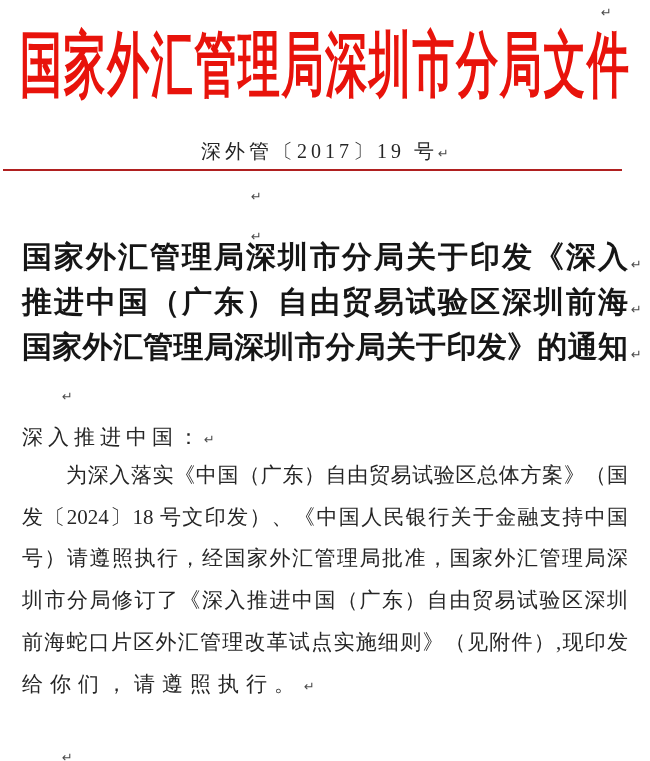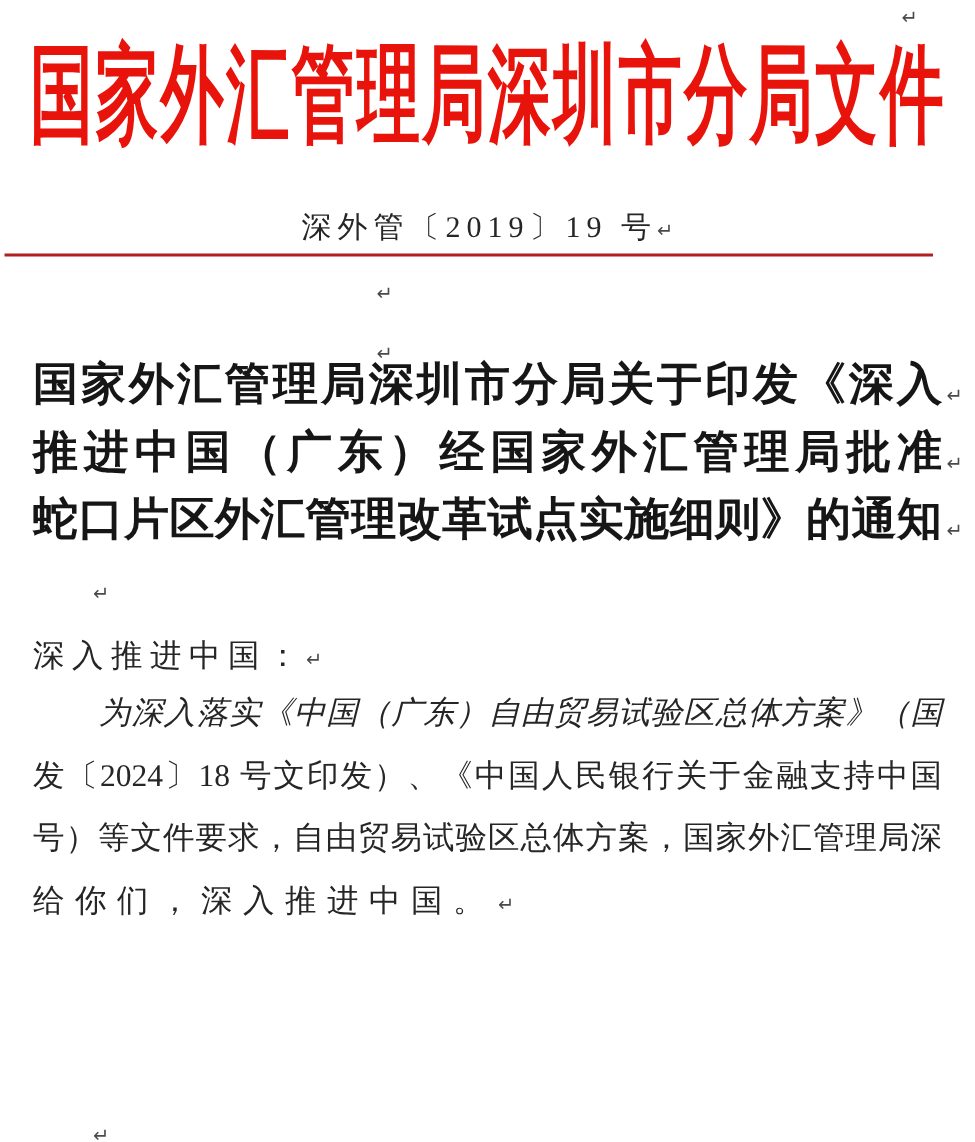--- a/index.html
+++ b/index.html
@@ -112,56 +112,58 @@
     left: 22px;
     width: 606px;
     font-size: 21px;
     line-height: 41.7px;
     color: #262626;
   }
   .b-line {
     text-align: justify;
     text-align-last: justify;
   }
-  .b-line.first { text-indent: 44px; font-style: italic; }
+  .b-line.first { text-indent: 44px; }
   .b-line.last {
     text-align: left;
     text-align-last: left;
     letter-spacing: 7px;
     white-space: nowrap;
   }
   .b-line.last .mark { margin-left: 2px; }
 
   
   #mark-bottom { position: absolute; top: 751px; left: 62px; }
 </style>
 </head>
 <body>
 
 <span id="mark-top" class="mark">↵</span>
 
 <div id="org-title">国家外汇管理局深圳市分局文件</div>
 
-<div id="doc-number-row"><span>深外管〔2019〕19 号</span><span class="mark">↵</span></div>
+<div id="doc-number-row"><span>深外管〔2017〕19 号</span><span class="mark">↵</span></div>
 
 <div id="red-divider"></div>
 
 <span id="mark-empty-1" class="mark">↵</span>
 <span id="mark-empty-2" class="mark">↵</span>
 
 <div id="doc-title">
   <div class="t-line"><span>国家外汇管理局深圳市分局关于印发《深入</span><span class="mark">↵</span></div>
-  <div class="t-line"><span>推进中国（广东）经国家外汇管理局批准</span><span class="mark">↵</span></div>
-  <div class="t-line"><span>蛇口片区外汇管理改革试点实施细则》的通知</span><span class="mark">↵</span></div>
+  <div class="t-line"><span>推进中国（广东）自由贸易试验区深圳前海</span><span class="mark">↵</span></div>
+  <div class="t-line"><span>国家外汇管理局深圳市分局关于印发》的通知</span><span class="mark">↵</span></div>
 </div>
 
 <span id="mark-empty-3" class="mark">↵</span>
 
 <div id="salutation-row"><span>深入推进中国：</span><span class="mark">↵</span></div>
 
 <div id="body-par">
   <div class="b-line first">为深入落实《中国（广东）自由贸易试验区总体方案》（国</div>
   <div class="b-line">发〔2024〕18 号文印发）、《中国人民银行关于金融支持中国</div>
-  <div class="b-line">号）等文件要求，自由贸易试验区总体方案，国家外汇管理局深</div>
-  <div class="b-line last"><span>给你们，深入推进中国。</span><span class="mark">↵</span></div>
+  <div class="b-line">号）请遵照执行，经国家外汇管理局批准，国家外汇管理局深</div>
+  <div class="b-line">圳市分局修订了《深入推进中国（广东）自由贸易试验区深圳</div>
+  <div class="b-line">前海蛇口片区外汇管理改革试点实施细则》（见附件）,现印发</div>
+  <div class="b-line last"><span>给你们，请遵照执行。</span><span class="mark">↵</span></div>
 </div>
 
 <span id="mark-bottom" class="mark">↵</span>
 
 </body></html>

